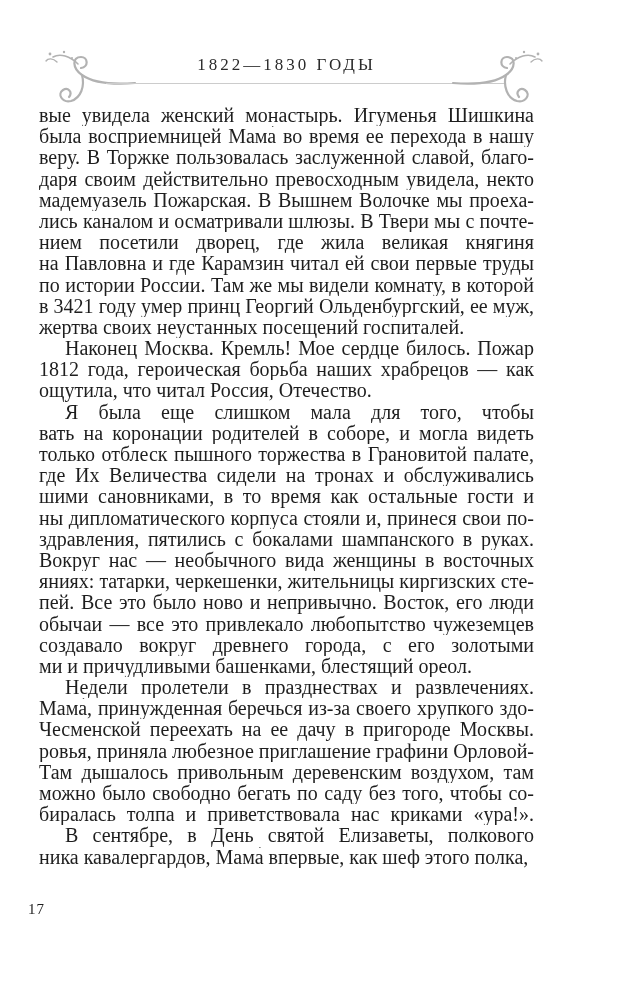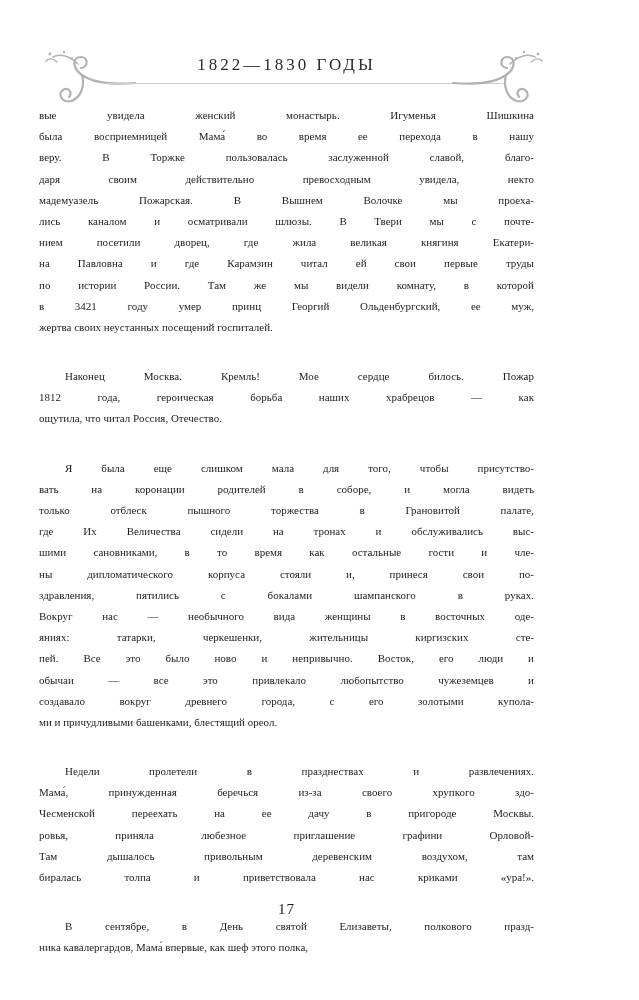--- a/index.html
+++ b/index.html
@@ -50,41 +50,41 @@
     letter-spacing: 3px;
     color: var(--title);
     white-space: nowrap;
   }
   
   .body-text {
     position: absolute;
     top: 105px;
     left: 39px;
     width: 495px;
-    font-size: 11px;
+    font-size: 20px;
     line-height: 21.2px;
     color: var(--text);
   }
   .para { display: block; }
   .line {
     text-align: justify;
     text-align-last: justify;
     white-space: normal;
     overflow: hidden;
     height: 21.2px;
   }
   .line.last { text-align-last: left; }
-  .line.indent { text-indent: 26px; margin-top: 28px; }
+  .line.indent { text-indent: 26px; }
   
   .page-number {
     position: absolute;
     top: 901px;
-    left: 39px;
+    left: 28px;
     width: 495px;
-    text-align: center;
+    text-align: left;
     font-size: 15px;
     letter-spacing: 1px;
     color: var(--text);
   }
 </style>
 </head>
 <body>
 
 <div class="page">
 
@@ -151,20 +151,21 @@
         <div class="line">обычаи — все это привлекало любопытство чужеземцев и</div>
         <div class="line">создавало вокруг древнего города, с его золотыми купола-</div>
         <div class="line last">ми и причудливыми башенками, блестящий ореол.</div>
       </div>
       <div class="para">
         <div class="line indent">Недели пролетели в празднествах и развлечениях.</div>
         <div class="line">Мама́, принужденная беречься из-за своего хрупкого здо-</div>
         <div class="line">Чесменской переехать на ее дачу в пригороде Москвы.</div>
         <div class="line">ровья, приняла любезное приглашение графини Орловой-</div>
         <div class="line">Там дышалось привольным деревенским воздухом, там</div>
+        <div class="line">можно было свободно бегать по саду без того, чтобы со-</div>
         <div class="line">биралась толпа и приветствовала нас криками «ура!».</div>
         <div class="line indent">В сентябре, в День святой Елизаветы, полкового празд-</div>
         <div class="line last">ника кавалергардов, Мама́ впервые, как шеф этого полка,</div>
       </div>
     </div>
 
   <div class="page-number">17</div>
 
 </div>
 

